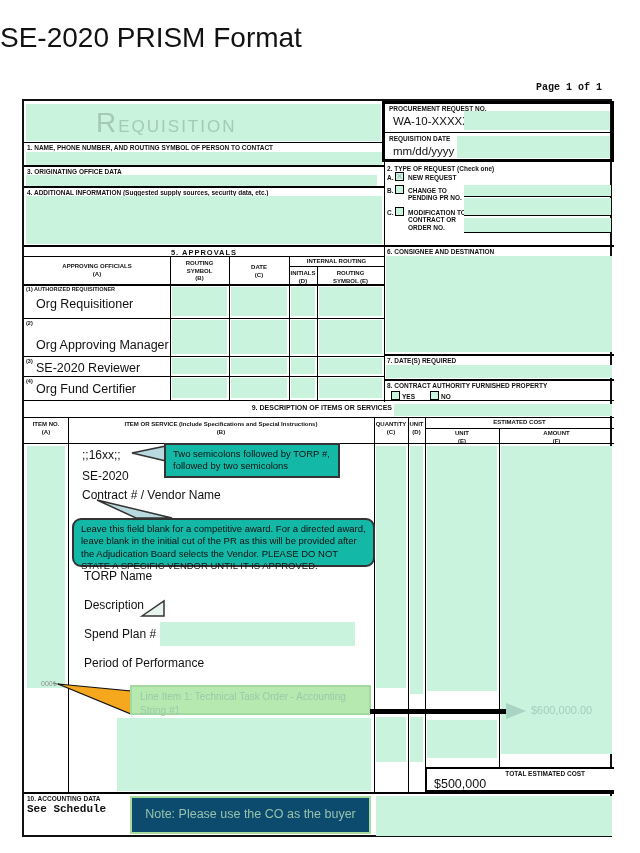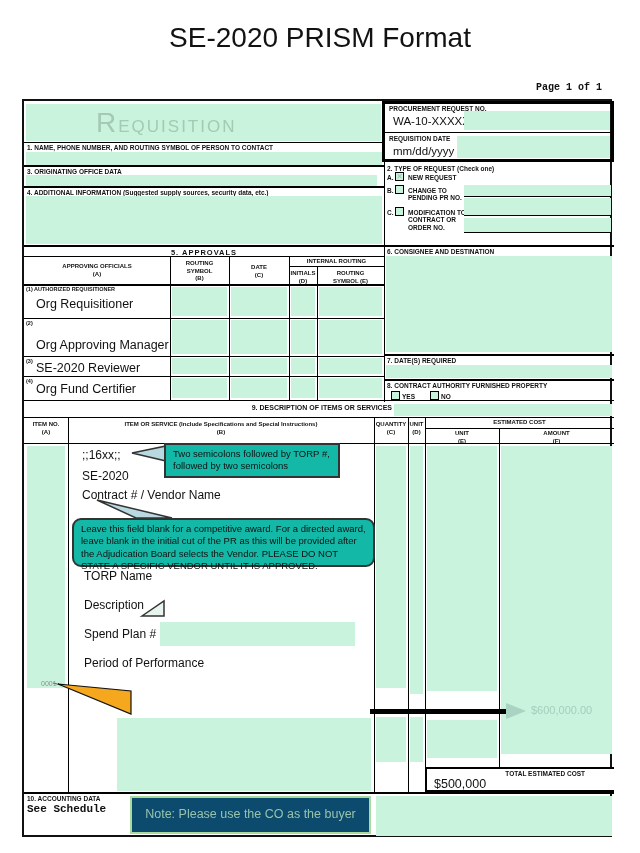--- a/index.html
+++ b/index.html
@@ -1,21 +1,21 @@
 <!DOCTYPE html>
 <html><head>
 <meta charset="utf-8">
 <style>
   html,body{margin:0;padding:0;background:#fff;}
   .page{position:relative;width:640px;height:853px;background:#fff;overflow:hidden;
         font-family:"Liberation Sans",sans-serif;color:#111;}
   .abs{position:absolute;}
   .pre{white-space:pre-line;}
   .ctr{text-align:center;}
-  .page-title{left:0;top:22px;width:640px;text-align:center;font-size:28px;color:#121212;}
+  .page-title{left:0;top:22px;width:640px;font-size:28px;color:#121212;}
   .page-num{left:0;top:82px;width:602px;text-align:right;
             font-family:"Liberation Mono",monospace;font-weight:bold;font-size:10px;}
   .form{left:22px;top:99px;width:590px;height:738px;border:2px solid #111;box-sizing:border-box;}
   
   .mint{background:#c9f3dc;}
   .lbl{font-size:6.5px;font-weight:bold;line-height:1.15;}
   .val{font-size:11.5px;}
   .hline{background:#000;height:1px;}
   .vline{background:#000;width:1px;}
   .cb{width:9px;height:9px;background:#c9f3dc;border:1px solid #000;box-sizing:border-box;
@@ -219,20 +219,21 @@
 followed by two semicolons</div>
     <div class="abs body-txt" style="left:58px;top:368px;">SE-2020</div>
     <div class="abs body-txt" style="left:58px;top:387px;">Contract # / Vendor Name</div>
     <div class="abs callout-blue" style="left:48px;top:417px;width:303px;height:49px;border-radius:9px;">Leave this field blank for a competitive award.  For a directed award, leave blank in the initial cut of the PR as this will be provided after the Adjudication Board selects the Vendor. PLEASE DO NOT STATE A SPECIFIC VENDOR UNTIL IT IS APPROVED.</div>
     <div class="abs body-txt" style="left:60px;top:468px;">TORP Name</div>
     <div class="abs body-txt" style="left:60px;top:497px;">Description</div>
     <div class="abs body-txt" style="left:60px;top:526px;">Spend Plan #</div>
     <div class="abs mint" style="left:136px;top:521px;width:195px;height:24px;"></div>
     <div class="abs body-txt" style="left:60px;top:555px;">Period of Performance</div>
     <div class="abs" style="left:17px;top:579px;font-size:7px;color:#8f8f8f;">0001</div>
+    <div class="abs callout-green" style="left:106px;top:584px;width:241px;height:30px;">Line Item 1: Technical Task Order - Accounting String #1</div>
 
     <div class="abs" style="left:346px;top:608px;width:137px;height:5px;background:#000;"></div>
     <div class="abs" style="left:482px;top:602px;width:0;height:0;border-top:8px solid transparent;border-bottom:8px solid transparent;border-left:20px solid #a9d3c3;"></div>
     <div class="abs muted" style="left:507px;top:603px;font-size:11px;">$600,000.00</div>
 
     <div class="abs" style="left:401px;top:666px;width:189px;height:25px;border:2px solid #000;border-right:none;box-sizing:border-box;background:#fff;"></div>
     <div class="abs lbl" style="left:401px;top:669px;width:160px;text-align:right;">TOTAL ESTIMATED COST</div>
     <div class="abs" style="left:410px;top:676px;font-size:12.5px;">$500,000</div>
 
     <div class="abs hline" style="left:0;top:691px;width:590px;height:2px;"></div>

